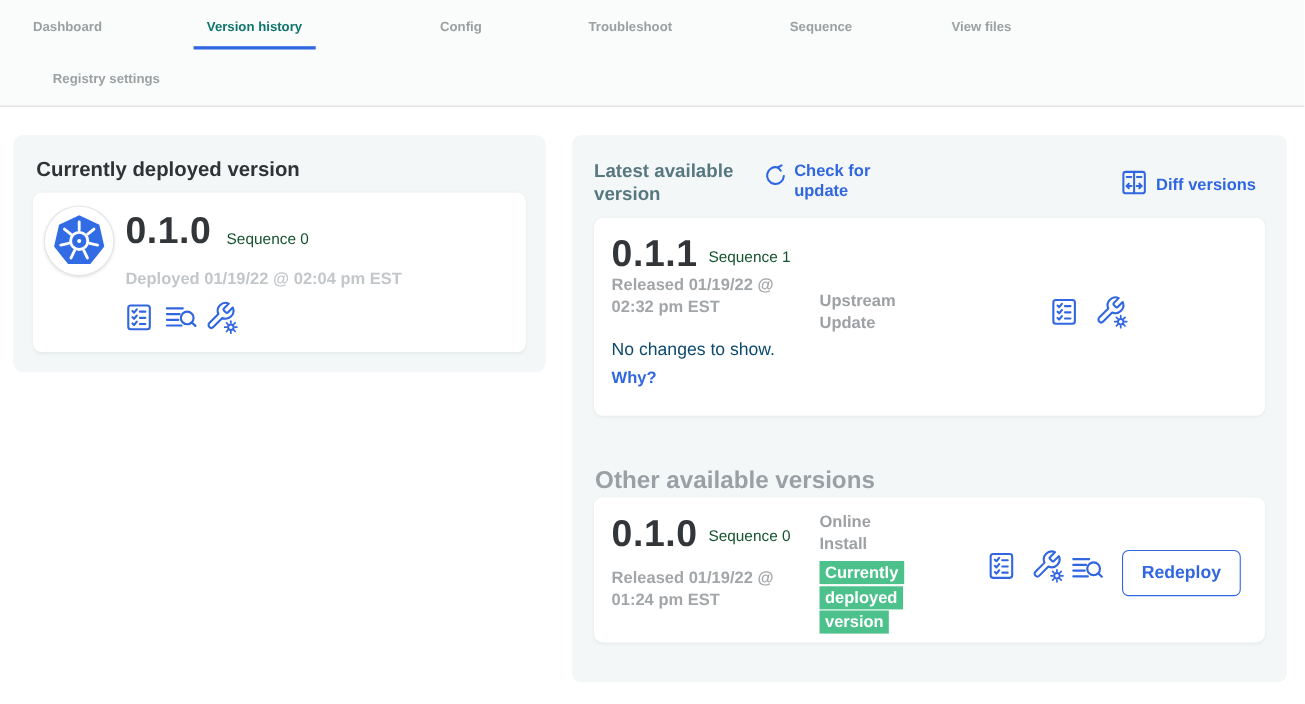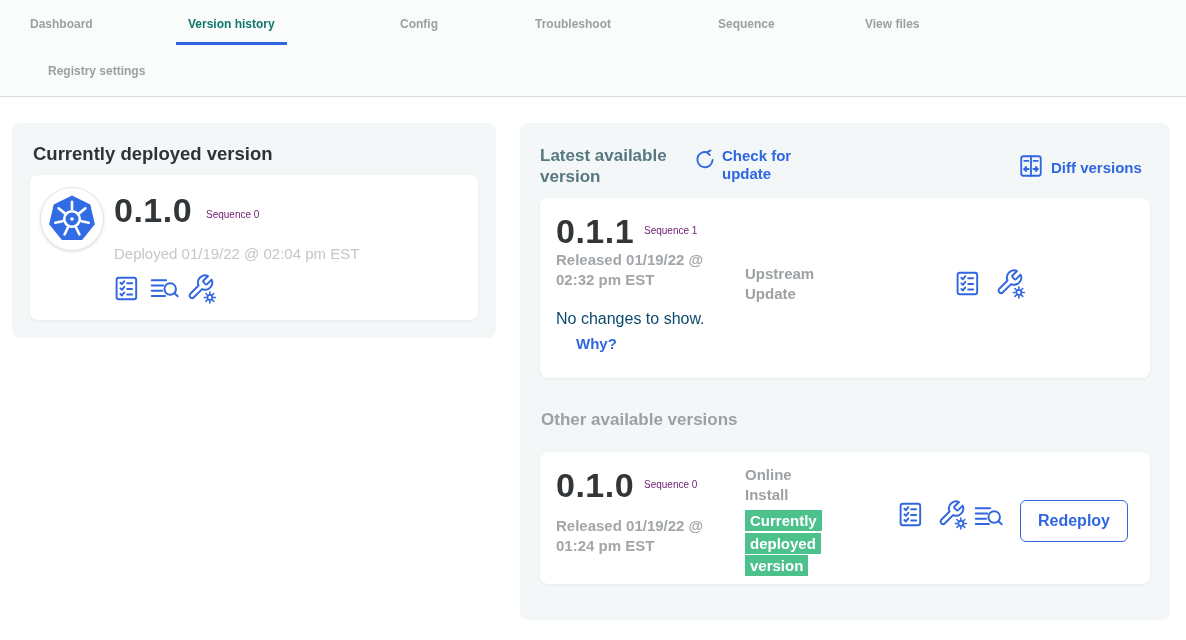--- a/index.html
+++ b/index.html
@@ -57,42 +57,42 @@
     position:absolute;left:21px;top:20px;
     font-size:18.5px;font-weight:bold;color:#2f3336;
   }
   .version-number{
     position:absolute;
     font-size:34px;font-weight:bold;letter-spacing:.5px;color:#323639;
     white-space:nowrap;
   }
   .seq{
     position:absolute;
-    font-size:10px;color:#701a75;line-height:1.3;
+    font-size:14px;color:#14532d;line-height:1.3;
   }
   .muted-bold{
     position:absolute;
     font-size:15px;font-weight:bold;color:#a2a6a9;line-height:1.35;
   }
   .source{color:#9da1a4}
   .deployed-at{
     position:absolute;left:84px;top:70px;
-    font-size:15px;font-weight:400;color:#c3c7ca;white-space:nowrap;
+    font-size:15px;font-weight:700;color:#c3c7ca;white-space:nowrap;
   }
   .note{
     position:absolute;left:16px;top:112px;
     font-size:16px;color:#0c4a6e;
   }
   .blue-link{
-    color:var(--blue);font-weight:bold;font-size:15px;cursor:pointer;margin-left:20px;
+    color:var(--blue);font-weight:bold;font-size:15px;cursor:pointer;
   }
   #why-link{position:absolute;left:16px;top:137px}
   .section-label{
-    position:absolute;left:21px;top:287px;
-    font-size:17px;font-weight:600;color:#9aa0a4;
+    position:absolute;left:21px;top:301px;
+    font-size:22px;font-weight:600;color:#9aa0a4;
   }
   #latest-title{
     position:absolute;left:20px;top:22px;width:140px;
     font-size:17px;font-weight:bold;color:#587880;line-height:1.25;
   }
 
   
   .action-link{
     position:absolute;display:flex;gap:7px;align-items:flex-start;
     color:var(--blue);font-weight:bold;font-size:15px;line-height:1.2;

